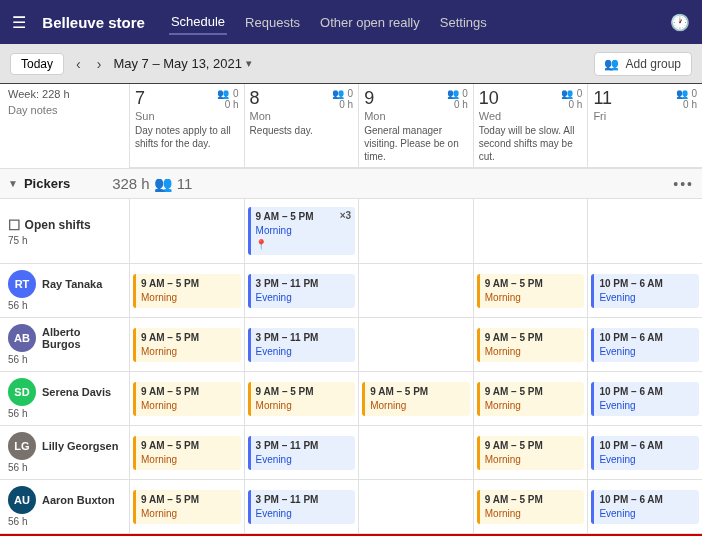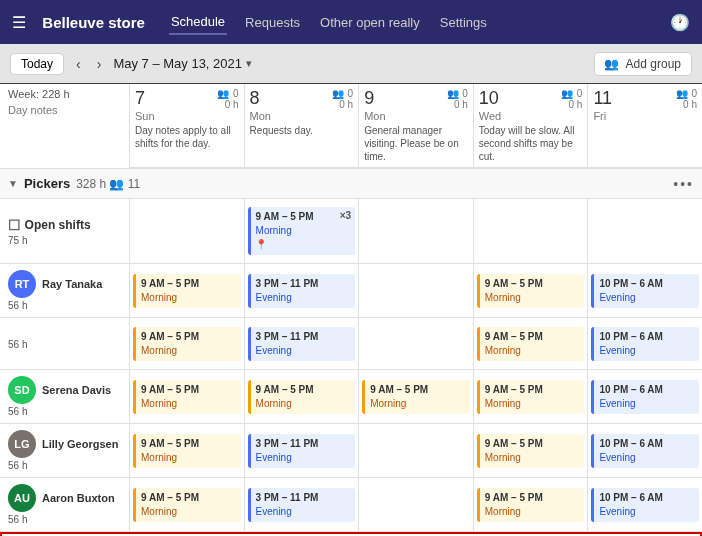--- a/index.html
+++ b/index.html
@@ -43,21 +43,21 @@
     .day-col:last-child { border-right: none; }
 
     
     .group-header {
       display: flex; align-items: center; background: #f8f8f8;
       border-bottom: 1px solid #e0e0e0; height: 30px;
       padding: 0 8px; gap: 6px; font-size: 12px; font-weight: 500;
     }
     .group-header .chevron { font-size: 10px; color: #666; cursor: pointer; }
     .group-header .group-name { font-weight: 600; font-size: 13px; }
-    .group-header .group-stats { font-size: 12px; color: #666; }
+    .group-header .group-stats { font-size: 15px; color: #666; margin-left: 36px; }
     .group-header .dots { margin-left: auto; cursor: pointer; font-size: 14px; color: #666; letter-spacing: 2px; }
 
     
     .row { display: flex; flex-direction: row; border-bottom: 1px solid #e0e0e0; min-height: 52px; }
 
     
     .left-cell {
       width: 130px; flex-shrink: 0; border-right: 1px solid #e0e0e0;
       padding: 6px 8px; display: flex; flex-direction: column; justify-content: center;
     }
@@ -84,21 +84,21 @@
     .shift-block.morning { background: #fff8e1; border-left: 3px solid #f59e0b; }
     .shift-block.evening { background: #e8f0fe; border-left: 3px solid #4a6cf7; }
     .shift-block.morning .shift-label { color: #b45309; }
     .shift-block.evening .shift-label { color: #1d4ed8; }
     .shift-badge { position: absolute; top: 2px; right: 4px; font-size: 10px; color: #555; }
     .pin-icon { font-size: 10px; color: #666; }
 
     
     .av-blue { background: #4a6cf7; color: #fff; }
     .av-green { background: #22c55e; color: #fff; }
-    .av-orange { background: #15803d; color: #fff; }
+    .av-orange { background: #0c4a6e; color: #fff; }
     .av-ab { background: #6264a7; color: #fff; }
     .av-lg { background: #78716c; color: #fff; }
   </style>
 </head>
 <body>
 
 <div class="top-nav">
   <span class="hamburger">☰</span>
   <span class="store-name">Belleuve store</span>
   <span class="nav-item active">Schedule</span>
@@ -247,20 +247,27 @@
             <div class="day-cell" style="flex: 1 1 0%; border-right: none; padding: 3px; min-width: 0px; display: flex; flex-direction: column; justify-content: center;">
               <div class="shift-block evening" style="position:relative;">
                 <div class="shift-time">10 PM – 6 AM</div>
                 <div class="shift-label">Evening</div>
               </div>
             </div>
           </div>
         </div>
         <div class="row">
           <div class="left-cell">
+    <div class="person-info">
+      <div class="avatar av-ab">AB</div>
+      <div>
+        <div class="name">Alberto Burgos</div>
+
+      </div>
+    </div>
     <div class="hours" style="margin-top:2px;">56 h</div>
   </div>
           <div style="display: flex; flex-direction: row; flex: 1 1 0%;">
             <div class="day-cell" style="flex: 1 1 0%; border-right: 1px solid rgb(224, 224, 224); padding: 3px; min-width: 0px; display: flex; flex-direction: column; justify-content: center;">
               <div class="shift-block morning" style="position:relative;">
                 <div class="shift-time">9 AM – 5 PM</div>
                 <div class="shift-label">Morning</div>
               </div>
             </div>
             <div class="day-cell" style="flex: 1 1 0%; border-right: 1px solid rgb(224, 224, 224); padding: 3px; min-width: 0px; display: flex; flex-direction: column; justify-content: center;">

